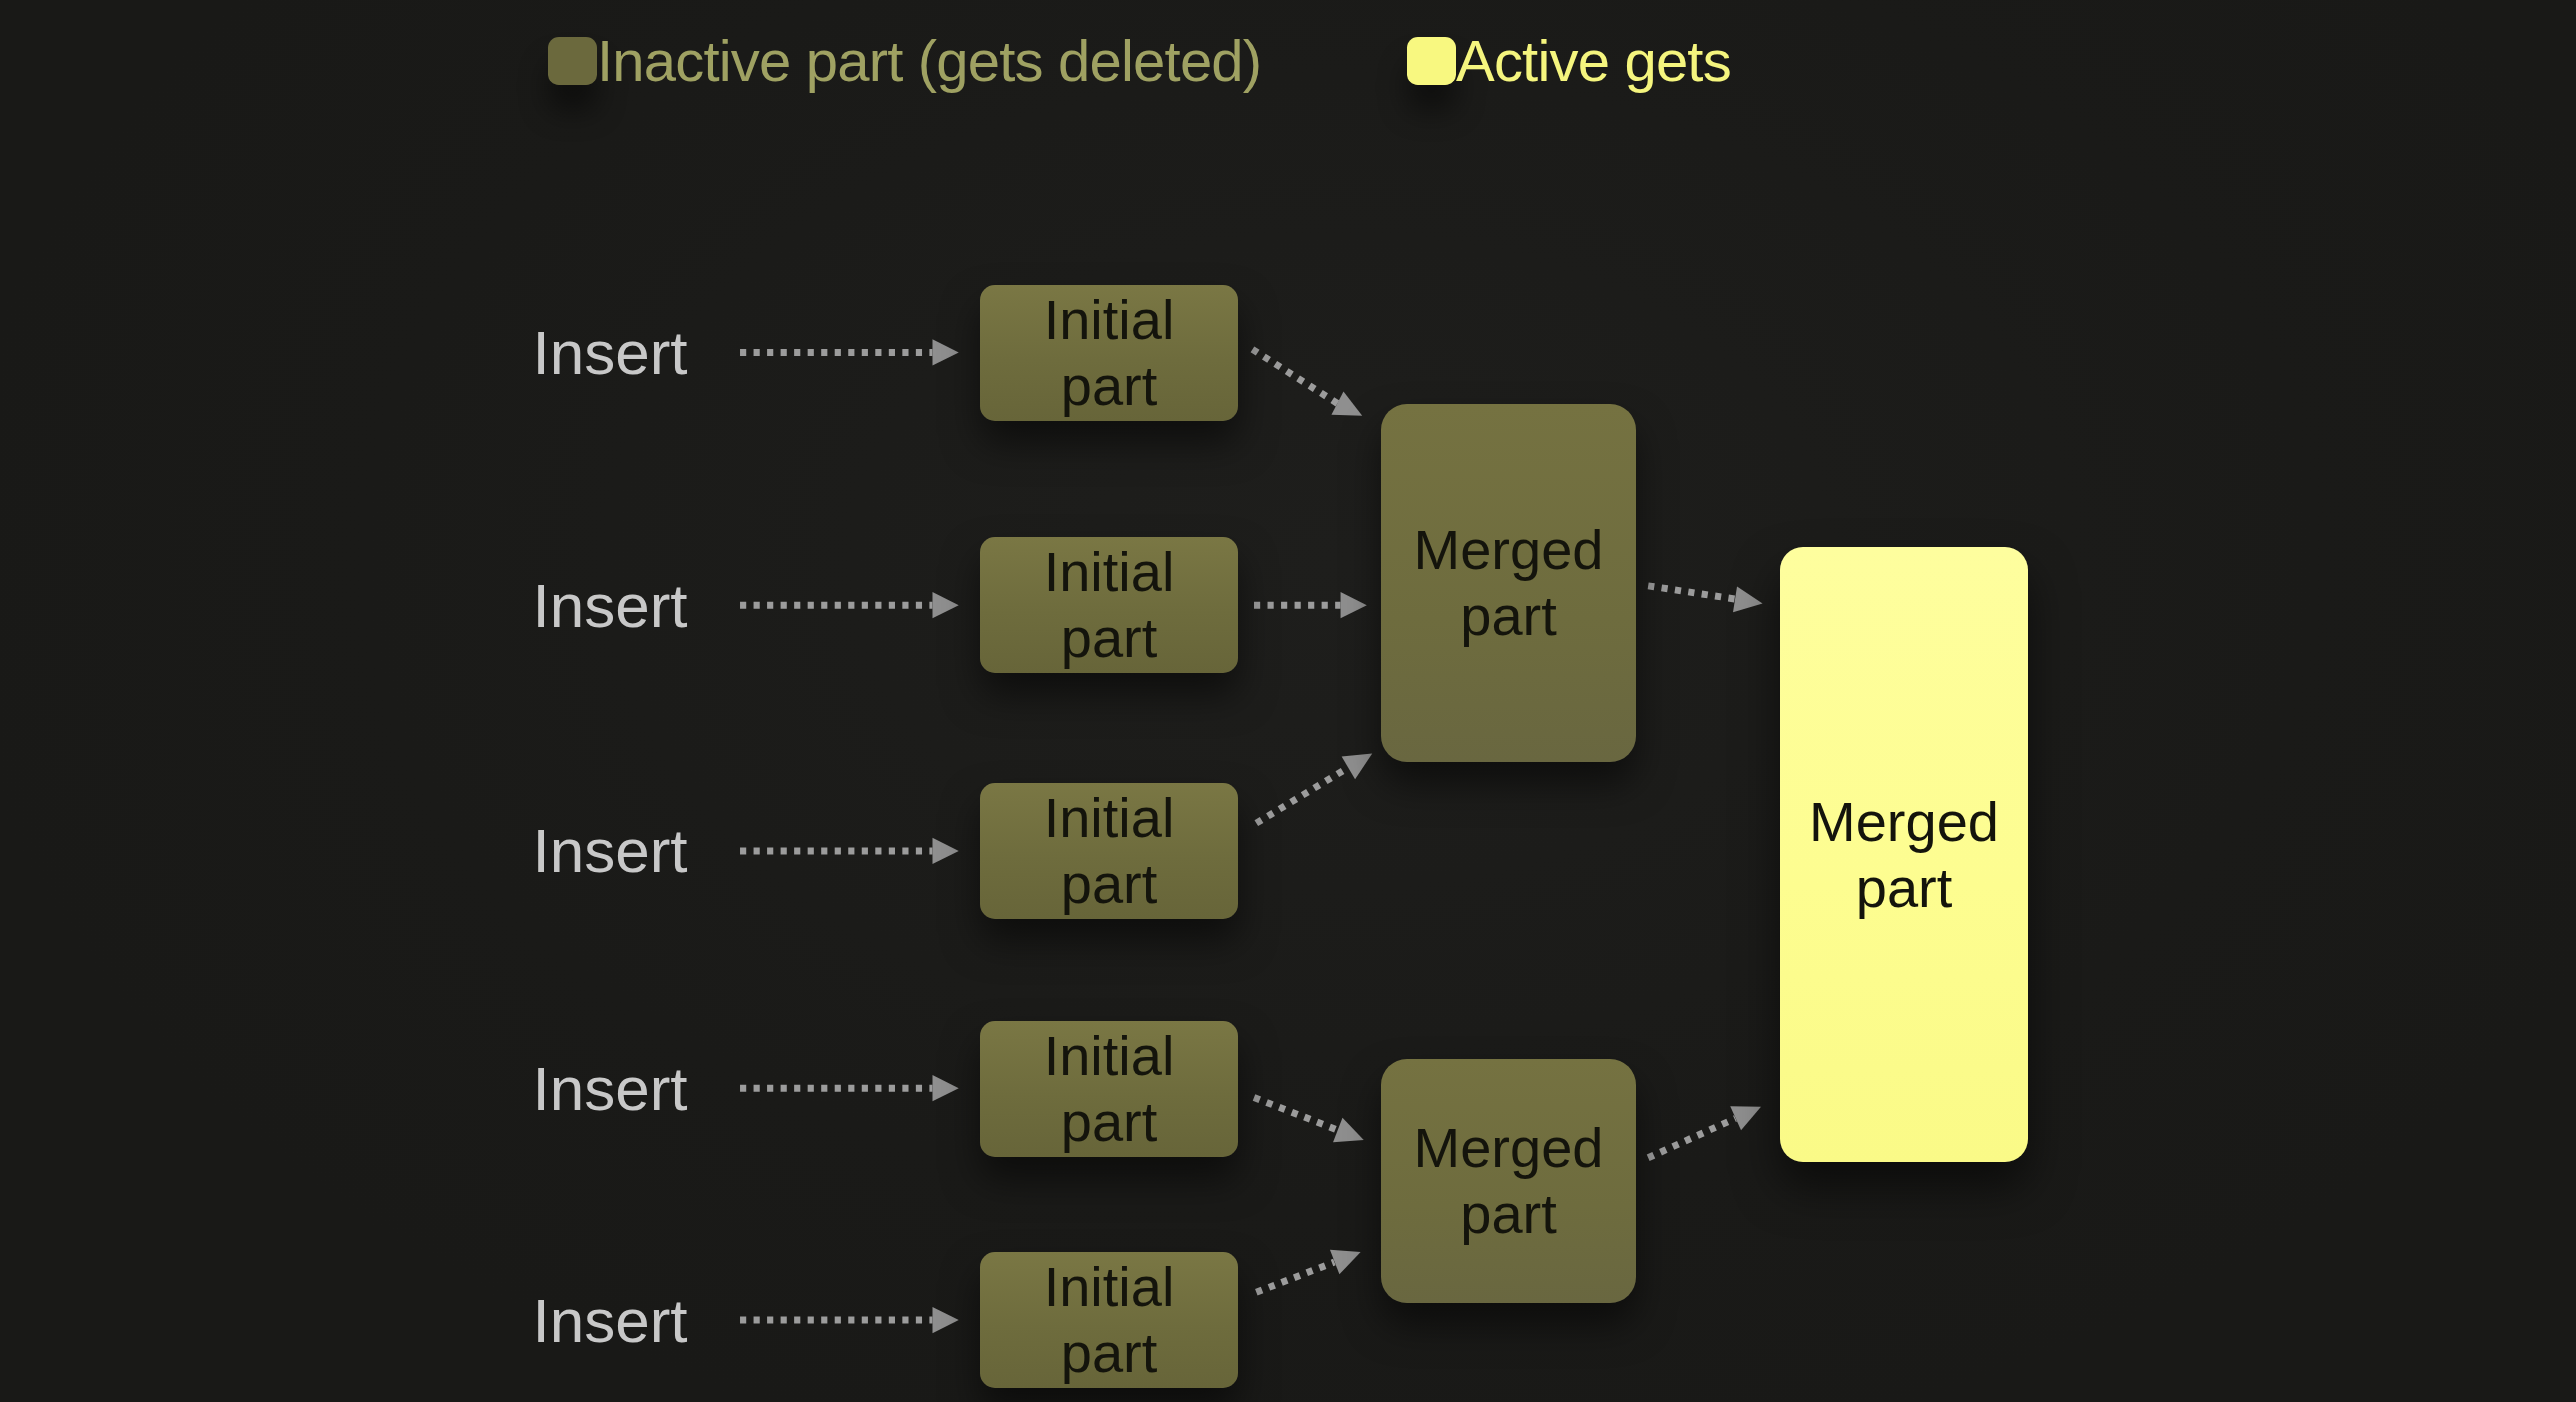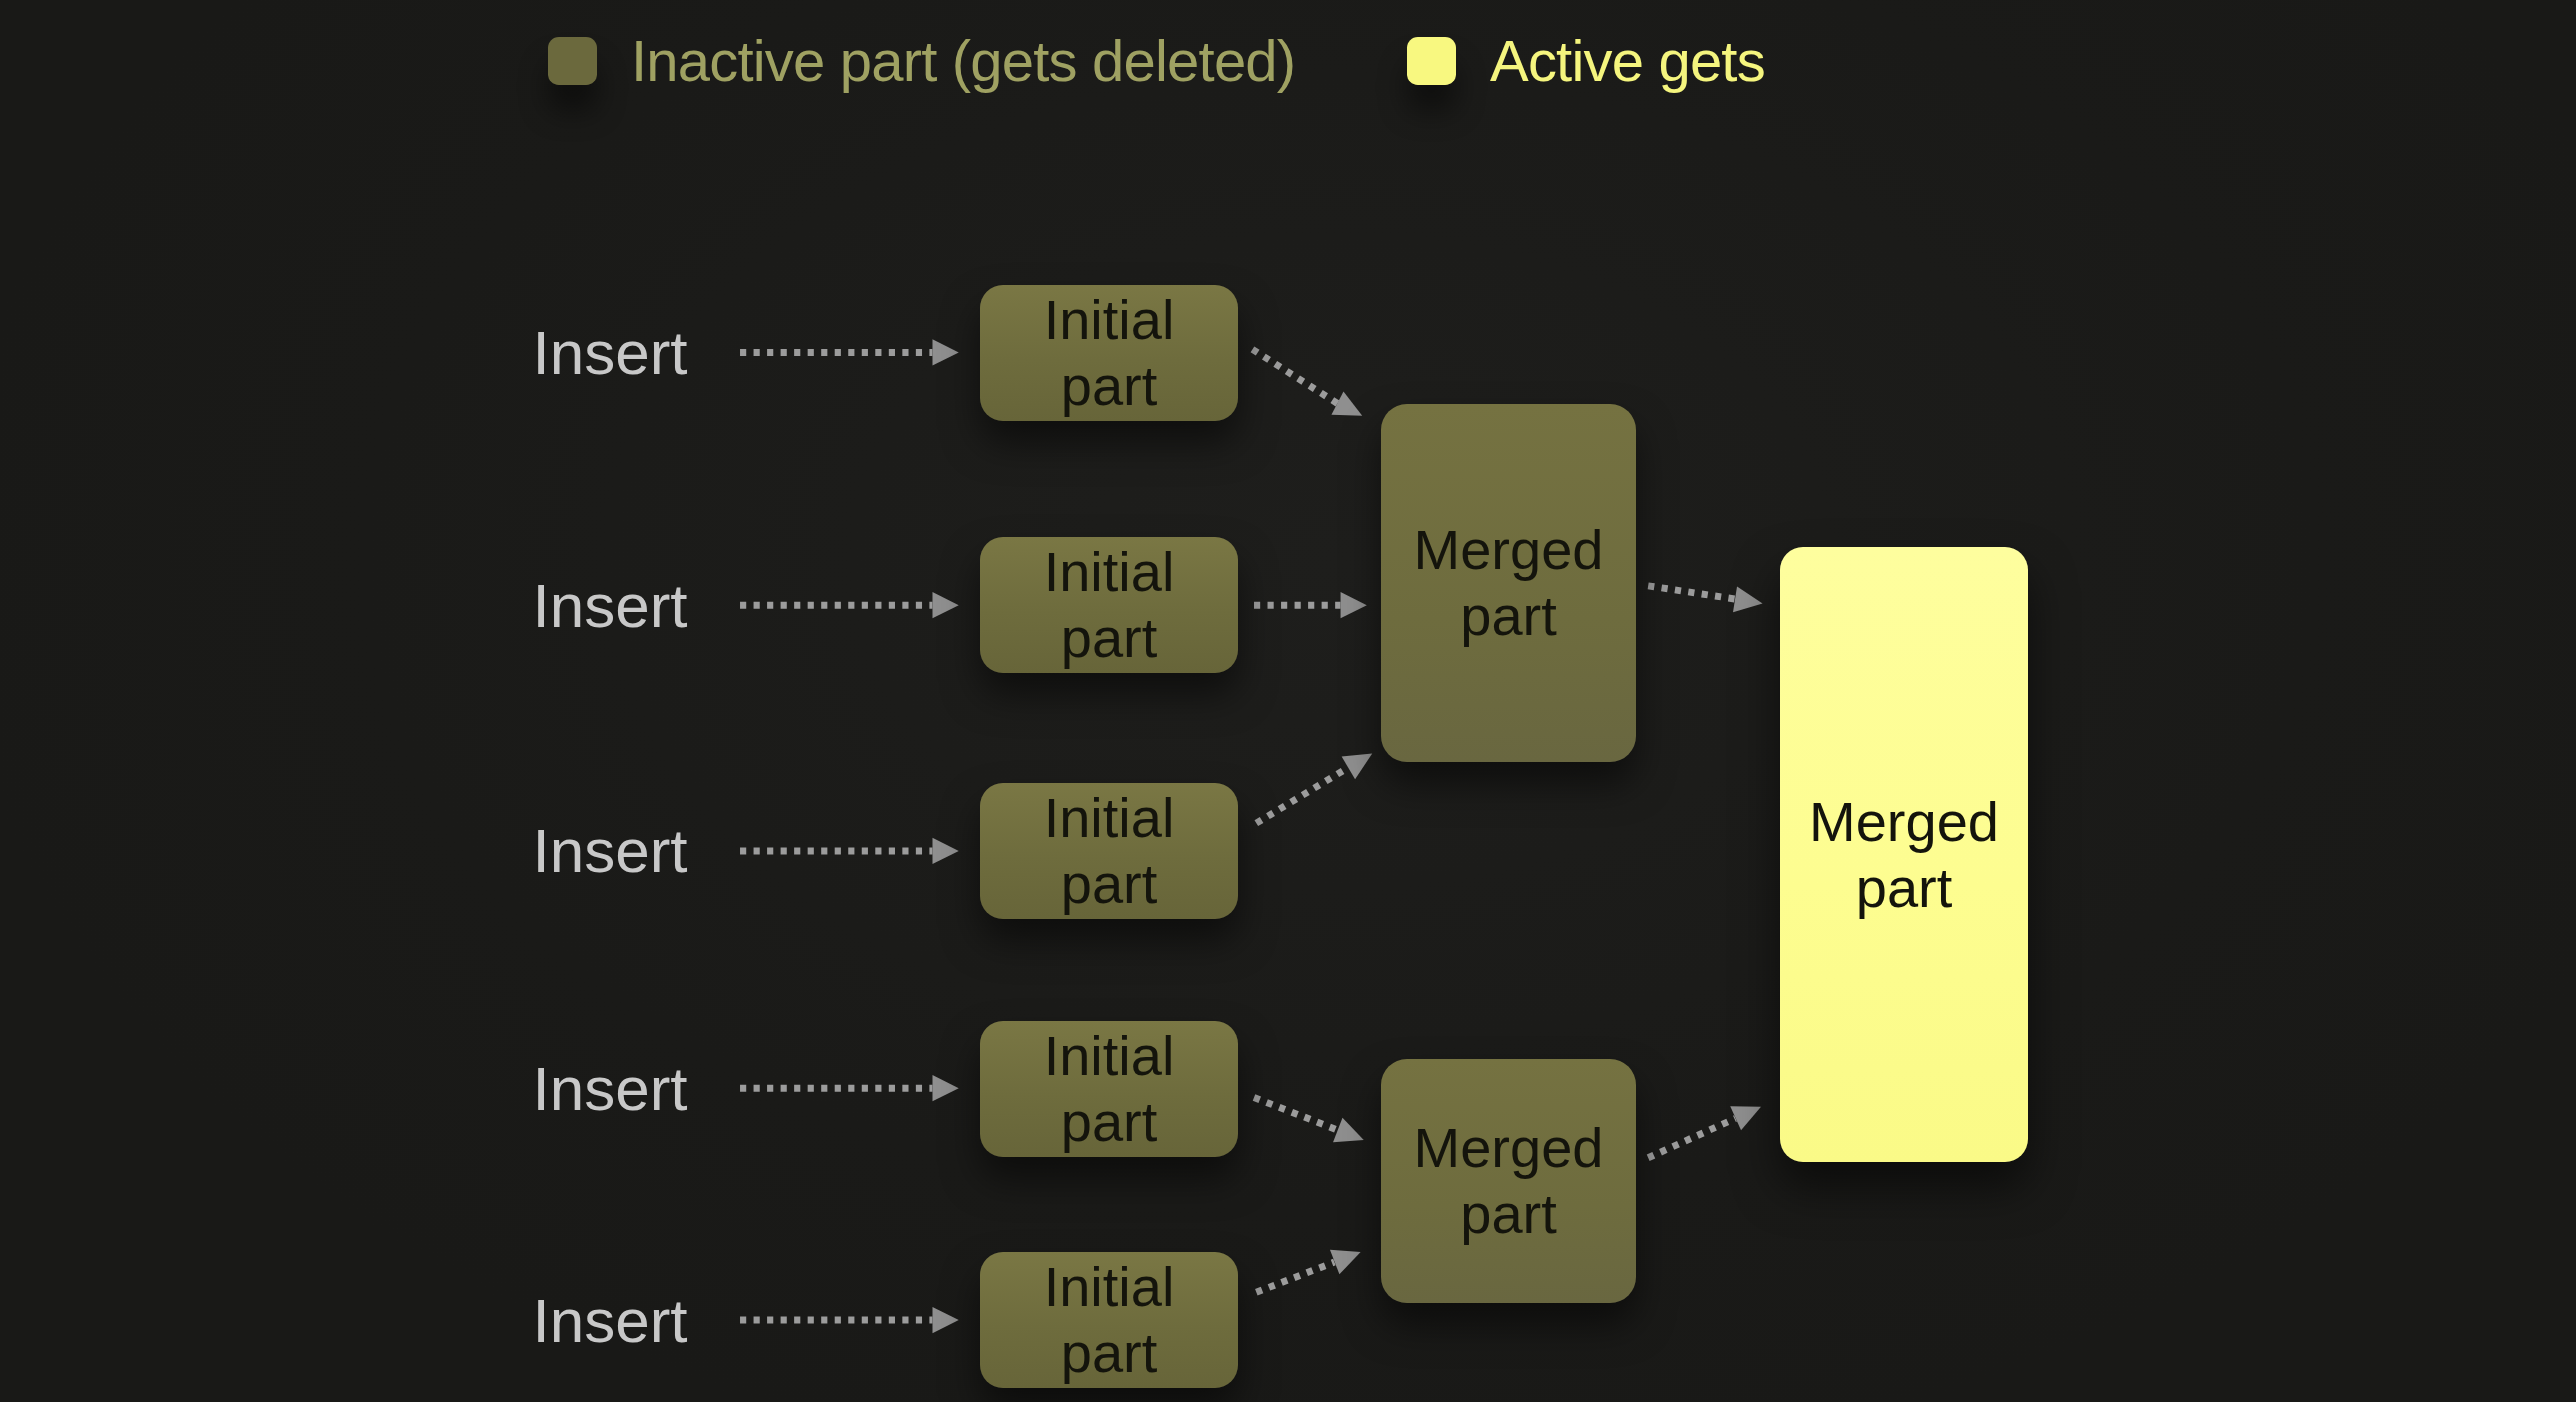--- a/index.html
+++ b/index.html
@@ -5,42 +5,42 @@
   html,body{margin:0;padding:0;background:#191917;}
   .canvas{
     position:relative;
     width:2576px;height:1402px;
     overflow:hidden;
     background:radial-gradient(1392px 928px at 52% 40%, #1e1e1c 0%, #1a1a18 70%, #191917 100%);
     font-family:"Liberation Sans", sans-serif;
     -webkit-font-smoothing:antialiased;
   }
   
-  .legend-item{position:absolute;top:37px;display:flex;align-items:center;gap:34px;}
+  .legend-item{position:absolute;top:37px;display:flex;align-items:center;}
   .swatch{width:49px;height:48px;border-radius:10.8px;box-shadow:0 26px 29px rgba(0,0,0,.45);}
   .swatch.inactive{background:#6b693d;}
   .swatch.active{background:#f8f880;}
   .legend-label{font-size:58px;letter-spacing:-0.8px;line-height:48px;white-space:nowrap;}
   .legend-label.inactive{color:#9fa162;}
   .legend-label.active{color:#f5f57e;}
   
   .insert-label{
     position:absolute;left:502px;width:216px;height:70px;
     text-align:center;font-size:62px;line-height:70px;color:#c8c8c8;white-space:nowrap;
   }
   
   .node{
     position:absolute;display:flex;flex-direction:column;
     align-items:center;justify-content:center;
     color:#14140c;font-size:56px;line-height:66px;text-align:center;
     box-shadow:0 21.6px 37px rgba(0,0,0,.5);
   }
   .node span{display:block;}
   .node.initial{
-    width:258px;height:136px;left:980px;border-radius:23px;
+    width:258px;height:136px;left:980px;border-radius:15px;
     background:linear-gradient(180deg,#7a7744 0%,#6e6c3d 55%,#676539 100%);
   }
   .node.merged{
     width:255px;left:1381px;border-radius:26px;
     background:linear-gradient(180deg,#757241 0%,#6e6c3e 60%,#696740 100%);
   }
   .node.final{
     left:1780px;top:547px;width:248px;height:615px;border-radius:23px;
     background:linear-gradient(180deg,#fefe9e 0%,#fdfd90 55%,#fafa87 100%);
     box-shadow:0 25px 45px rgba(0,0,0,.55);

